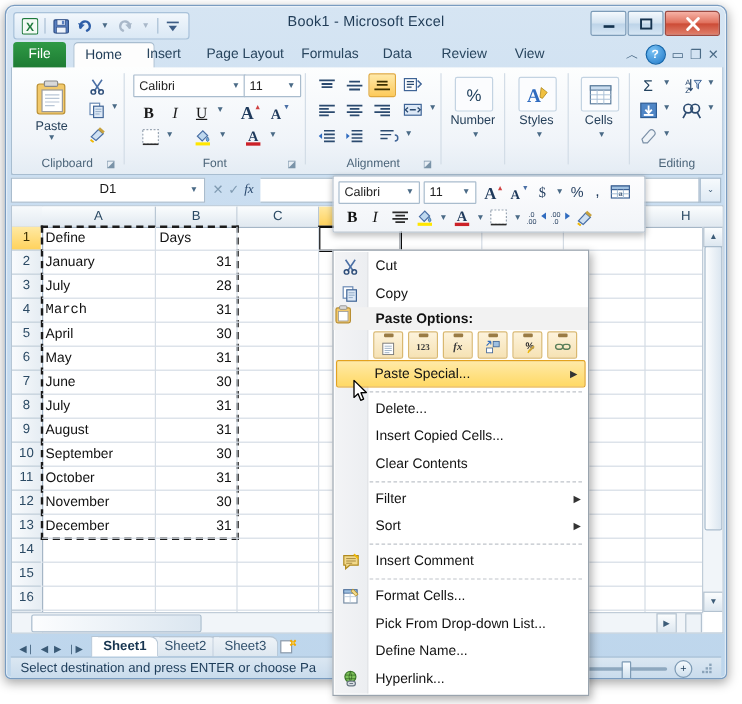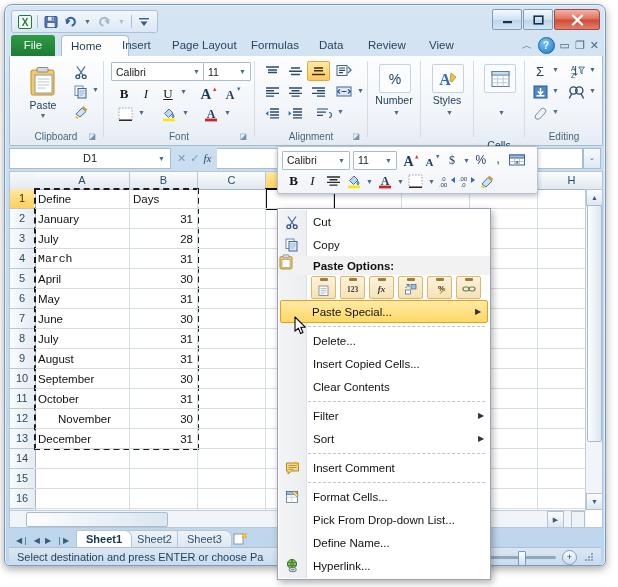--- a/index.html
+++ b/index.html
@@ -228,20 +228,21 @@
       <span class="caret" style="color:#a9b8c9">▼</span>
       <div class="qsep"></div>
       <div class="qbtn">
         <svg width="12" height="12" viewBox="0 0 12 12">
           <rect x="1" y="2" width="10" height="1.4" fill="#3c5c85"></rect>
           <path d="M2.5 5.5 L9.5 5.5 L6 10 Z" fill="#3c5c85"></path>
         </svg>
       </div>
     </div>
 
+    <div id="apptitle">Book1  -  Microsoft Excel</div>
 
     <div id="wbtns">
       <div class="wbtn">
         <svg width="11" height="10" viewBox="0 0 11 10">
               <rect x="1" y="6" width="9" height="2.2" fill="#15334f"></rect>
             </svg>
       </div>
       <div class="wbtn">
         <svg width="11" height="10" viewBox="0 0 11 10">
               <rect x="1.2" y="1.2" width="8.6" height="7.6" fill="none" stroke="#15334f" stroke-width="1.6"></rect>
@@ -485,21 +486,21 @@
     <div class="group" style="left:465px;width:48px;">
       <div class="rbtn framed" style="left:9px;top:8px;width:30px;height:27px;">
         <svg width="21" height="20" viewBox="0 0 21 20">
           <rect x="2" y="2.5" width="17" height="15" fill="#ffffff" stroke="#5f7f9f"></rect>
           <rect x="2" y="2.5" width="17" height="3.6" fill="#c9dcef" stroke="#5f7f9f"></rect>
           <g stroke="#aac0d6" stroke-width="0.8">
                 <path d="M7.6 6.1v11.4M13.2 6.1v11.4M2 10h17M2 13.7h17"></path>
               </g>
         </svg>
       </div>
-      <div style="position:absolute;left:0;top:38px;width:100%;text-align:center;font-size:10.5px;color:#26405a;margin-top:45px;">Cells</div>
+      <div style="position:absolute;left:0;top:38px;width:100%;text-align:center;font-size:10.5px;color:#26405a;">Cells</div>
       <span class="caret" style="position:absolute;left:21px;top:53px;">▼</span>
       <div class="glabel"></div>
     </div>
     <div class="gsep" style="left:514px;"></div>
 
     <div class="group" style="left:516px;width:76px;">
       <div class="rbtn" style="left:3px;top:5px;width:20px;height:18px;font-size:13px;color:#22425f;">Σ</div>
       <span class="caret" style="position:absolute;left:24px;top:10px;">▼</span>
       <div class="rbtn" style="left:38px;top:5px;width:22px;height:18px;">
         <svg width="17" height="15" viewBox="0 0 17 15">
@@ -621,21 +622,21 @@
           <div class="cell" style="left: 3px; top: 120px; width: 89px;">June</div>
           <div class="cell r" style="left: 95px; top: 120px; width: 63px;">30</div>
           <div class="cell" style="left: 3px; top: 140px; width: 89px;">July</div>
           <div class="cell r" style="left: 95px; top: 140px; width: 63px;">31</div>
           <div class="cell" style="left: 3px; top: 160px; width: 89px;">August</div>
           <div class="cell r" style="left: 95px; top: 160px; width: 63px;">31</div>
           <div class="cell" style="left: 3px; top: 180px; width: 89px;">September</div>
           <div class="cell r" style="left: 95px; top: 180px; width: 63px;">30</div>
           <div class="cell" style="left: 3px; top: 200px; width: 89px;">October</div>
           <div class="cell r" style="left: 95px; top: 200px; width: 63px;">31</div>
-          <div class="cell" style="left: 3px; top: 220px; width: 89px; margin-left: 20px;">November</div>
+          <div class="cell" style="left: 3px; top: 220px; width: 89px;">November</div>
           <div class="cell r" style="left: 95px; top: 220px; width: 63px;">30</div>
           <div class="cell" style="left: 3px; top: 240px; width: 89px;">December</div>
           <div class="cell r" style="left: 95px; top: 240px; width: 63px;">31</div>
         </div>
 
     <div id="vscroll">
       <div class="sbtn" style="left:0;top:0;width:15px;height:15px;">▲</div>
       <div class="sthumb" style="left:1px;top:16px;width:13px;height:235px;"></div>
       <div class="sbtn" style="left:0;bottom:0;width:15px;height:15px;">▼</div>
     </div>

